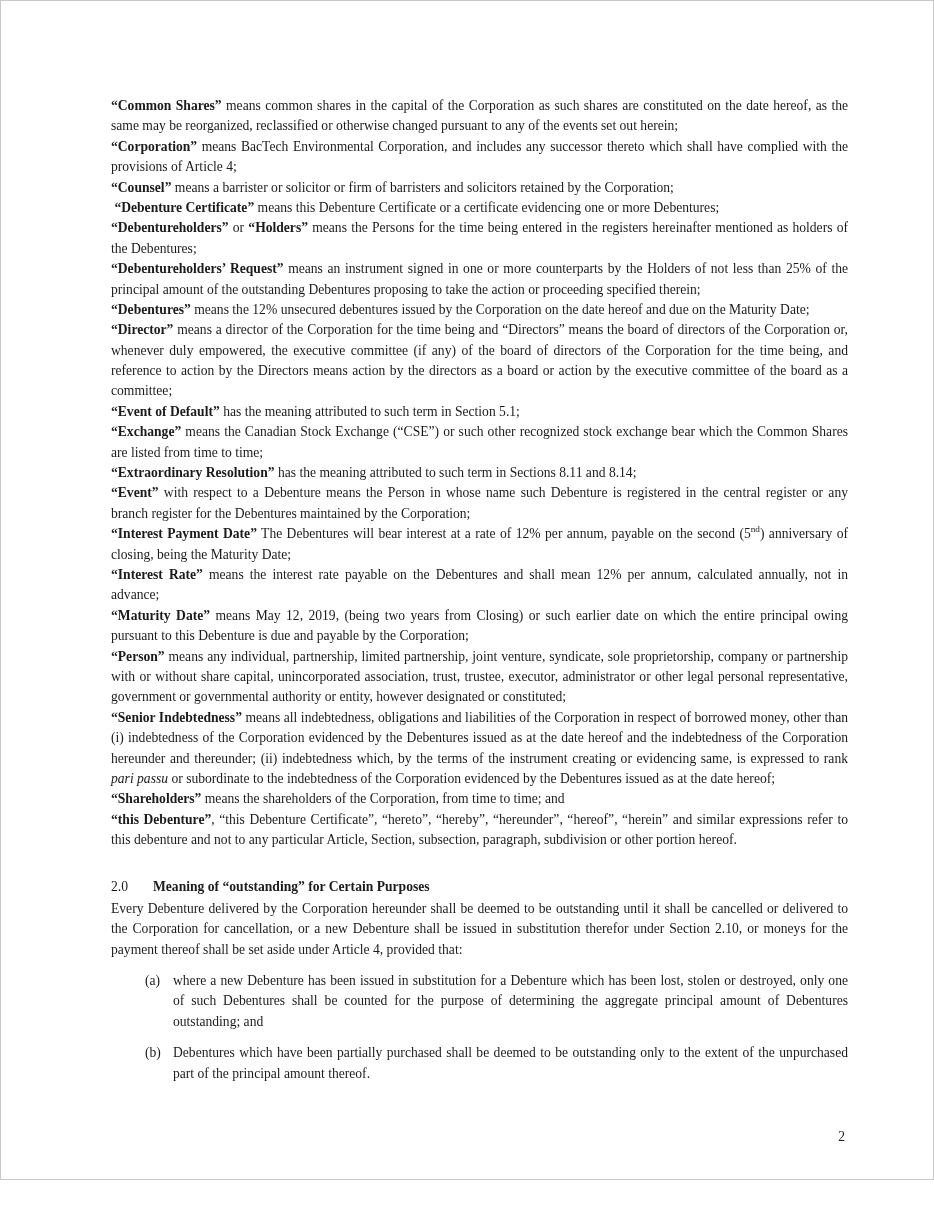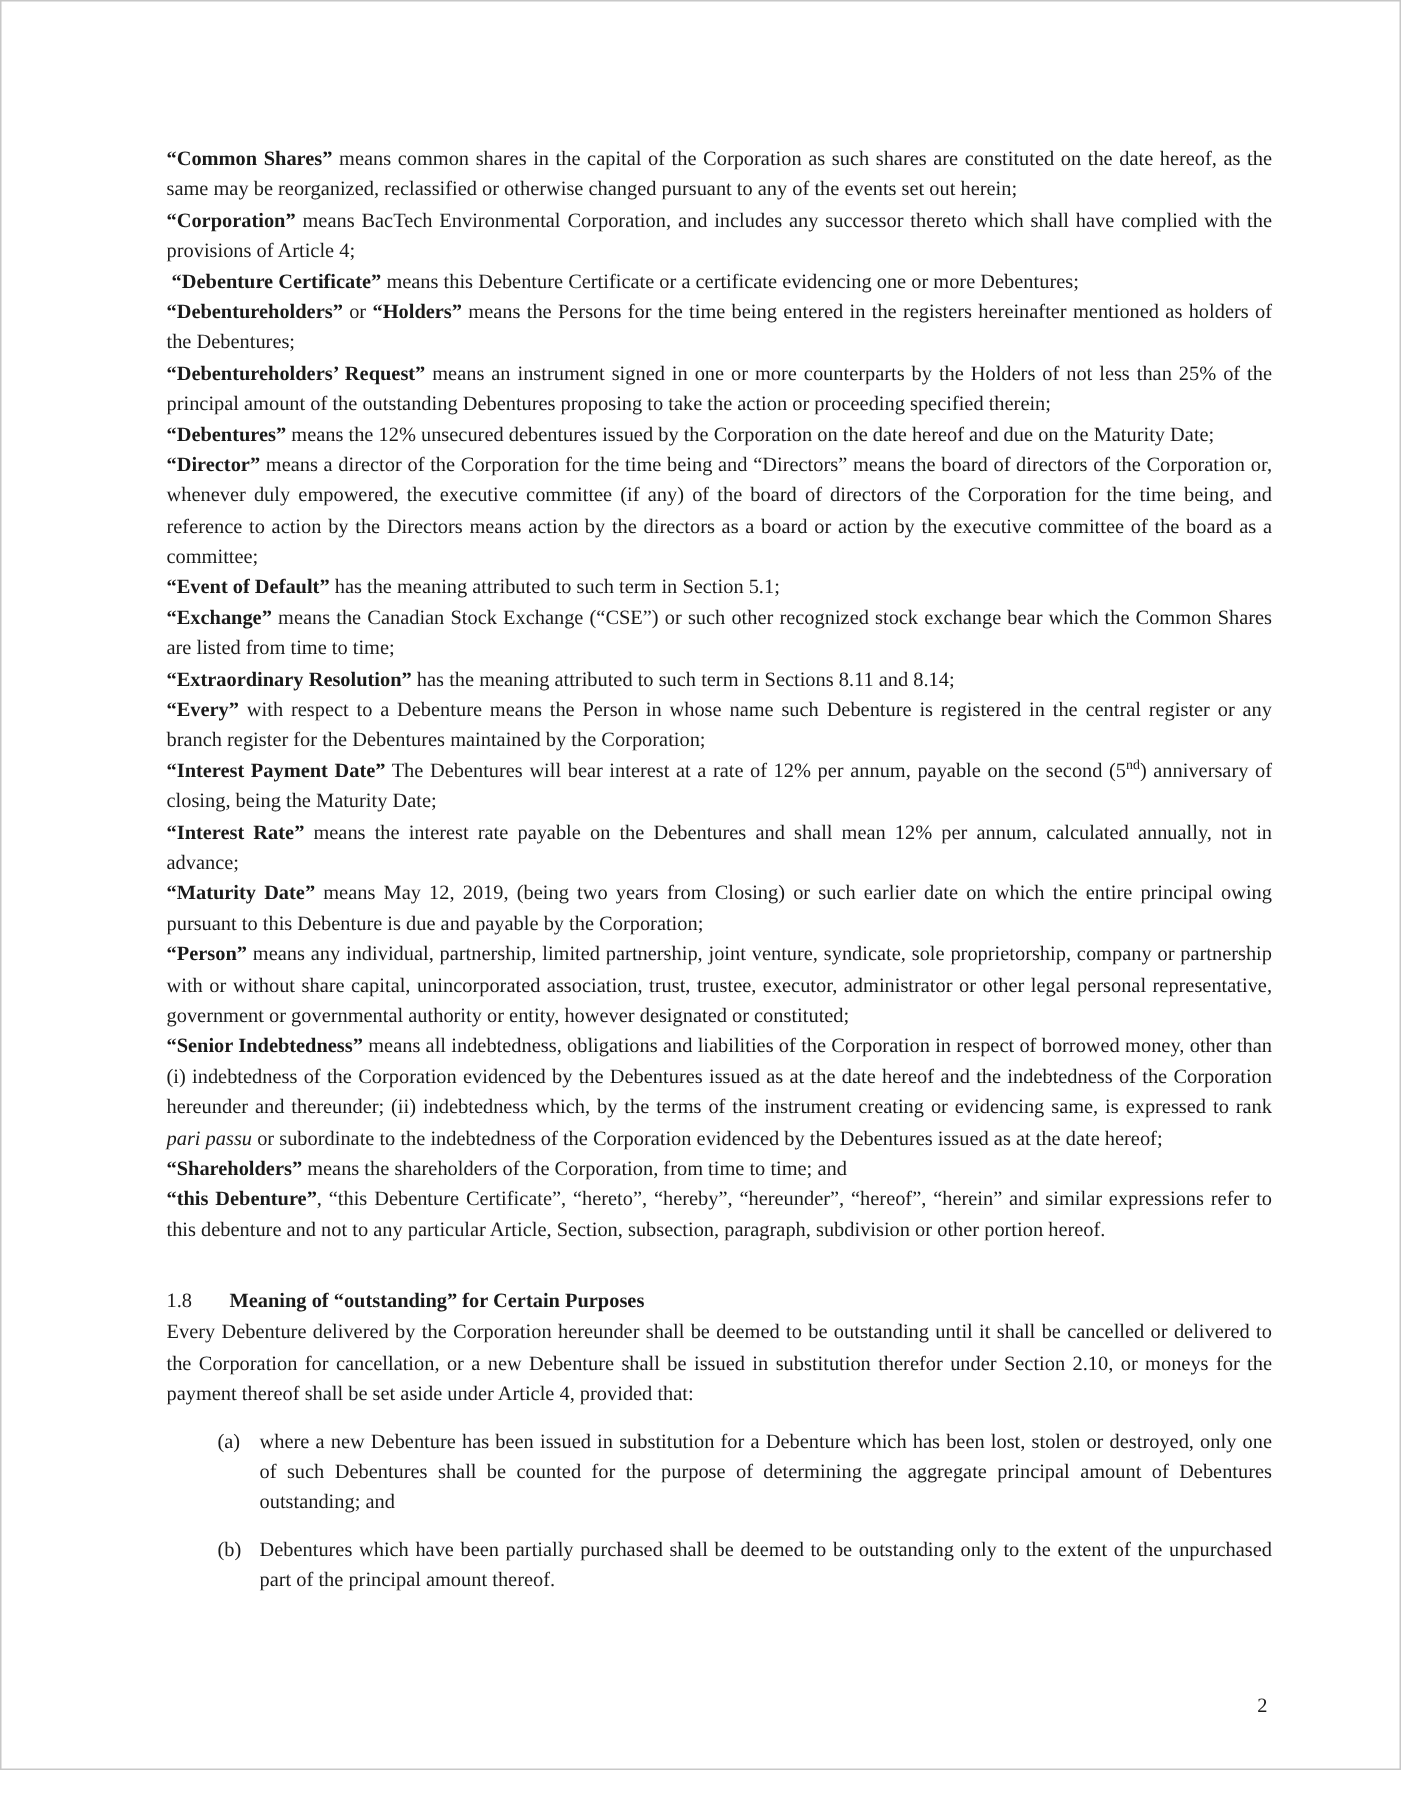--- a/index.html
+++ b/index.html
@@ -27,41 +27,42 @@
 </style>
 </head>
 <body>
 
 <div class="page">
   <div class="content">
 
     <div class="definitions">
         <p class="def-para"><span class="b">“Common Shares”</span><span> means common shares in the capital of the Corporation as such shares are constituted on the date hereof, as the same may be reorganized, reclassified or otherwise changed pursuant to any of the events set out herein;</span></p>
         <p class="def-para"><span class="b">“Corporation”</span><span> means BacTech Environmental Corporation, and includes any successor thereto which shall have complied with the provisions of Article 4;</span></p>
+        <p class="def-para"><span class="b">“Counsel”</span><span> means a barrister or solicitor or firm of barristers and solicitors retained by the Corporation;</span></p>
         <p class="def-para"><span>&nbsp;</span><span class="b">“Debenture Certificate”</span><span> means this Debenture Certificate or a certificate evidencing one or more Debentures;</span></p>
         <p class="def-para"><span class="b">“Debentureholders”</span><span> or </span><span class="b">“Holders”</span><span> means the Persons for the time being entered in the registers hereinafter mentioned as holders of the Debentures;</span></p>
         <p class="def-para"><span class="b">“Debentureholders’ Request”</span><span> means an instrument signed in one or more counterparts by the Holders of not less than 25% of the principal amount of the outstanding Debentures proposing to take the action or proceeding specified therein;</span></p>
         <p class="def-para"><span class="b">“Debentures”</span><span> means the 12% unsecured debentures issued by the Corporation on the date hereof and due on the Maturity Date;</span></p>
         <p class="def-para"><span class="b">“Director”</span><span> means a director of the Corporation for the time being and “Directors” means the board of directors of the Corporation or, whenever duly empowered, the executive committee (if any) of the board of directors of the Corporation for the time being, and reference to action by the Directors means action by the directors as a board or action by the executive committee of the board as a committee;</span></p>
         <p class="def-para"><span class="b">“Event of Default”</span><span> has the meaning attributed to such term in Section 5.1;</span></p>
         <p class="def-para"><span class="b">“Exchange”</span><span> means the Canadian Stock Exchange (“CSE”) or such other recognized stock exchange bear which the Common Shares are listed from time to time;</span></p>
         <p class="def-para"><span class="b">“Extraordinary Resolution”</span><span> has the meaning attributed to such term in Sections 8.11 and 8.14;</span></p>
-        <p class="def-para"><span class="b">“Every”</span><span> with respect to a Debenture means the Person in whose name such Debenture is registered in the central register or any branch register for the Debentures maintained by the Corporation;</span></p>
+        <p class="def-para"><span class="b">“Event”</span><span> with respect to a Debenture means the Person in whose name such Debenture is registered in the central register or any branch register for the Debentures maintained by the Corporation;</span></p>
         <p class="def-para"><span class="b">“Interest Payment Date”</span><span> The Debentures will bear interest at a rate of 12% per annum, payable on the second (5</span><sup>nd</sup><span>) anniversary of closing, being the Maturity Date;</span></p>
         <p class="def-para"><span class="b">“Interest Rate”</span><span> means the interest rate payable on the Debentures and shall mean 12% per annum, calculated annually, not in advance;</span></p>
         <p class="def-para"><span class="b">“Maturity Date”</span><span> means May 12, 2019, (being two years from Closing) or such earlier date on which the entire principal owing pursuant to this Debenture is due and payable by the Corporation;</span></p>
         <p class="def-para"><span class="b">“Person”</span><span> means any individual, partnership, limited partnership, joint venture, syndicate, sole proprietorship, company or partnership with or without share capital, unincorporated association, trust, trustee, executor, administrator or other legal personal representative, government or governmental authority or entity, however designated or constituted;</span></p>
         <p class="def-para"><span class="b">“Senior Indebtedness”</span><span> means all indebtedness, obligations and liabilities of the Corporation in respect of borrowed money, other than (i) indebtedness of the Corporation evidenced by the Debentures issued as at the date hereof and the indebtedness of the Corporation hereunder and thereunder; (ii) indebtedness which, by the terms of the instrument creating or evidencing same, is expressed to rank </span><span class="i">pari passu</span><span> or subordinate to the indebtedness of the Corporation evidenced by the Debentures issued as at the date hereof;</span></p>
         <p class="def-para"><span class="b">“Shareholders”</span><span> means the shareholders of the Corporation, from time to time; and</span></p>
         <p class="def-para"><span class="b">“this Debenture”</span><span>, “this Debenture Certificate”, “hereto”, “hereby”, “hereunder”, “hereof”, “herein” and similar expressions refer to this debenture and not to any particular Article, Section, subsection, paragraph, subdivision or other portion hereof.</span></p>
       </div>
 
     <div class="section">
       <div class="section-heading">
-        <span class="sec-num">1.8</span>
+        <span class="sec-num">2.0</span>
         <span class="sec-title">Meaning of “outstanding” for Certain Purposes</span>
       </div>
       <p class="section-body">Every Debenture delivered by the Corporation hereunder shall be deemed to be outstanding until it shall be cancelled or delivered to the Corporation for cancellation, or a new Debenture shall be issued in substitution therefor under Section 2.10, or moneys for the payment thereof shall be set aside under Article 4, provided that:</p>
       <div class="list">
           <div class="list-item">
             <span class="li-label">(a)</span>
             <span class="li-text">where a new Debenture has been issued in substitution for a Debenture which has been lost, stolen or destroyed, only one of such Debentures shall be counted for the purpose of determining the aggregate principal amount of Debentures outstanding; and</span>
           </div>
           <div class="list-item">
             <span class="li-label">(b)</span>

